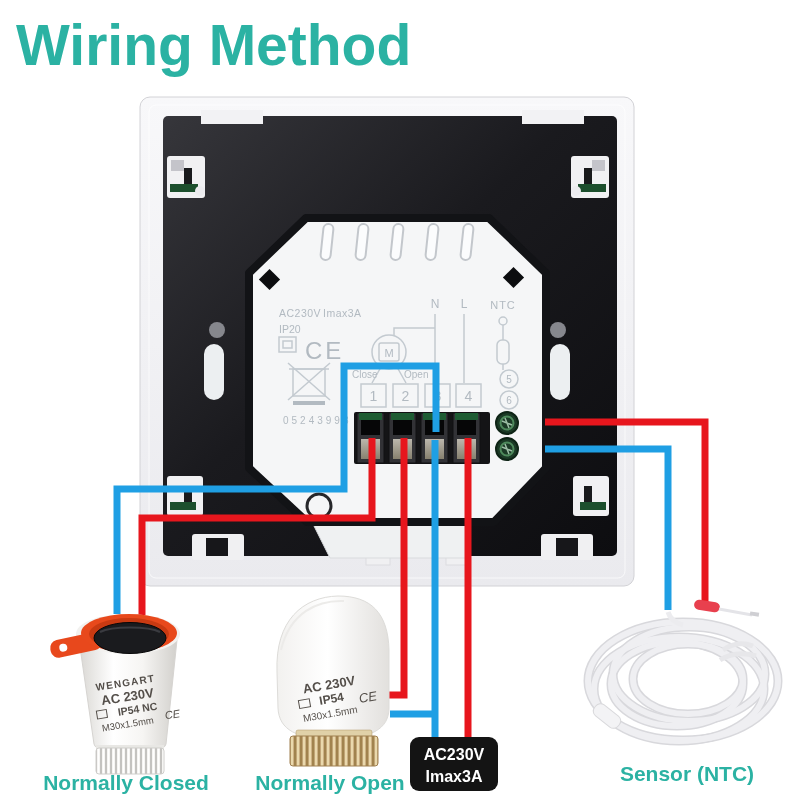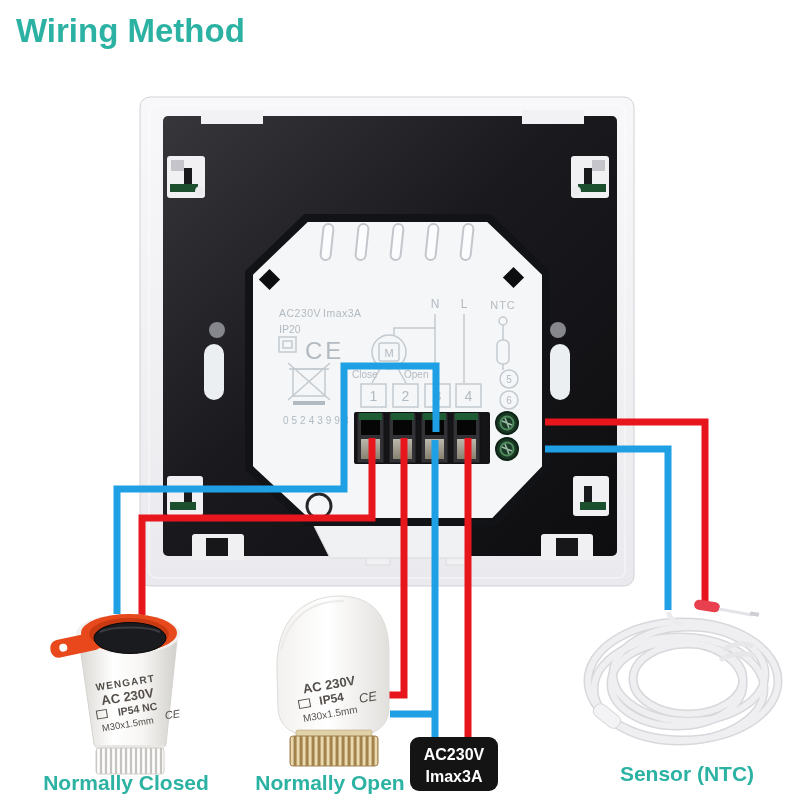--- a/index.html
+++ b/index.html
@@ -1,18 +1,18 @@
 <!DOCTYPE html>
 <html style="--teal: #2bb2a3; --wire_red: #e7161d; --wire_blue: #1f9fe4; --tag_bg: #141414; --tag_text: #ffffff;"><head>
 <meta charset="utf-8">
 <style>
   html,body{margin:0;padding:0;width:800px;height:800px;background:#ffffff;overflow:hidden;
     font-family:"Liberation Sans", sans-serif;}
   #stage{position:relative;width:800px;height:800px;}
-  h1.title{position:absolute;left:16px;top:12px;margin:0;font-size:33px;font-weight:bold;
+  h1.title{position:absolute;left:16px;top:12px;margin:0;font-size:57px;font-weight:bold;
     letter-spacing:0px;color:var(--teal);font-family:"Liberation Sans",sans-serif;}
   svg{position:absolute;left:0;top:0;}
   .wire-red{stroke:var(--wire_red);fill:none;stroke-width:7;}
   .wire-blue{stroke:var(--wire_blue);fill:none;stroke-width:7;}
   .print{fill:#b2bac1;font-family:"Liberation Sans",sans-serif;}
   .printline{stroke:#c3cad0;stroke-width:1.5;fill:none;}
   .caption{fill:var(--teal);font-size:21px;font-weight:bold;font-family:"Liberation Sans",sans-serif;}
   .actuatortext{fill:#544f4a;font-family:"Liberation Sans",sans-serif;}
   .tag-bg{fill:var(--tag_bg);}
   .tag-text{fill:var(--tag_text);font-weight:bold;font-size:16px;text-anchor:middle;

